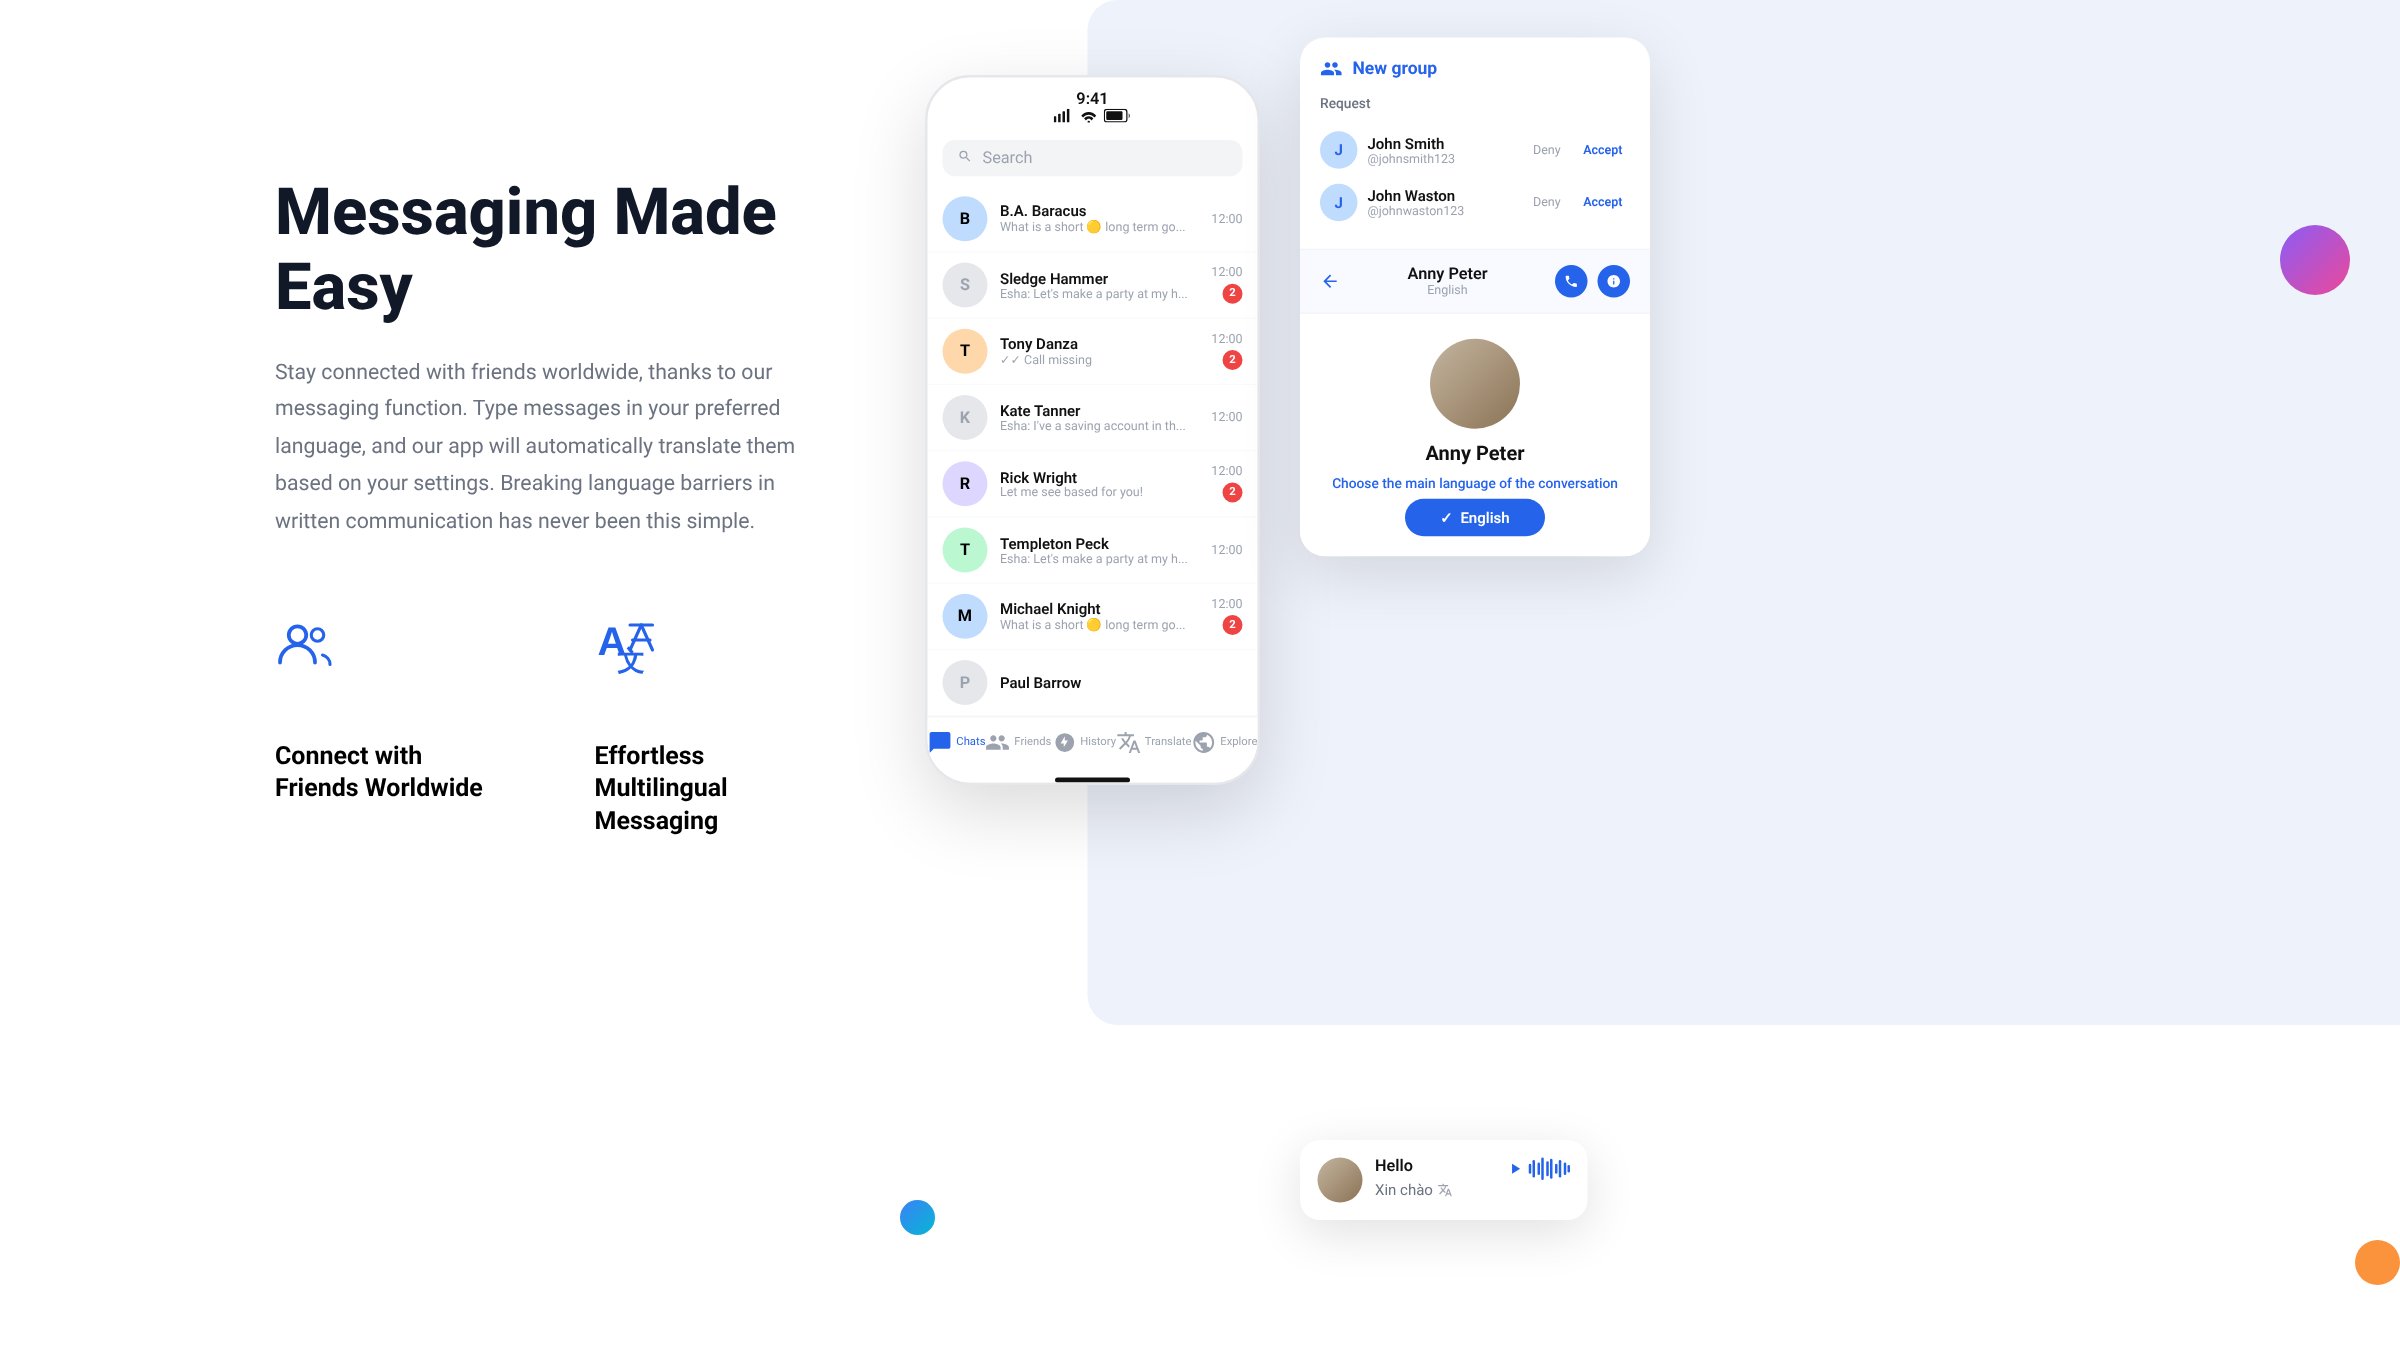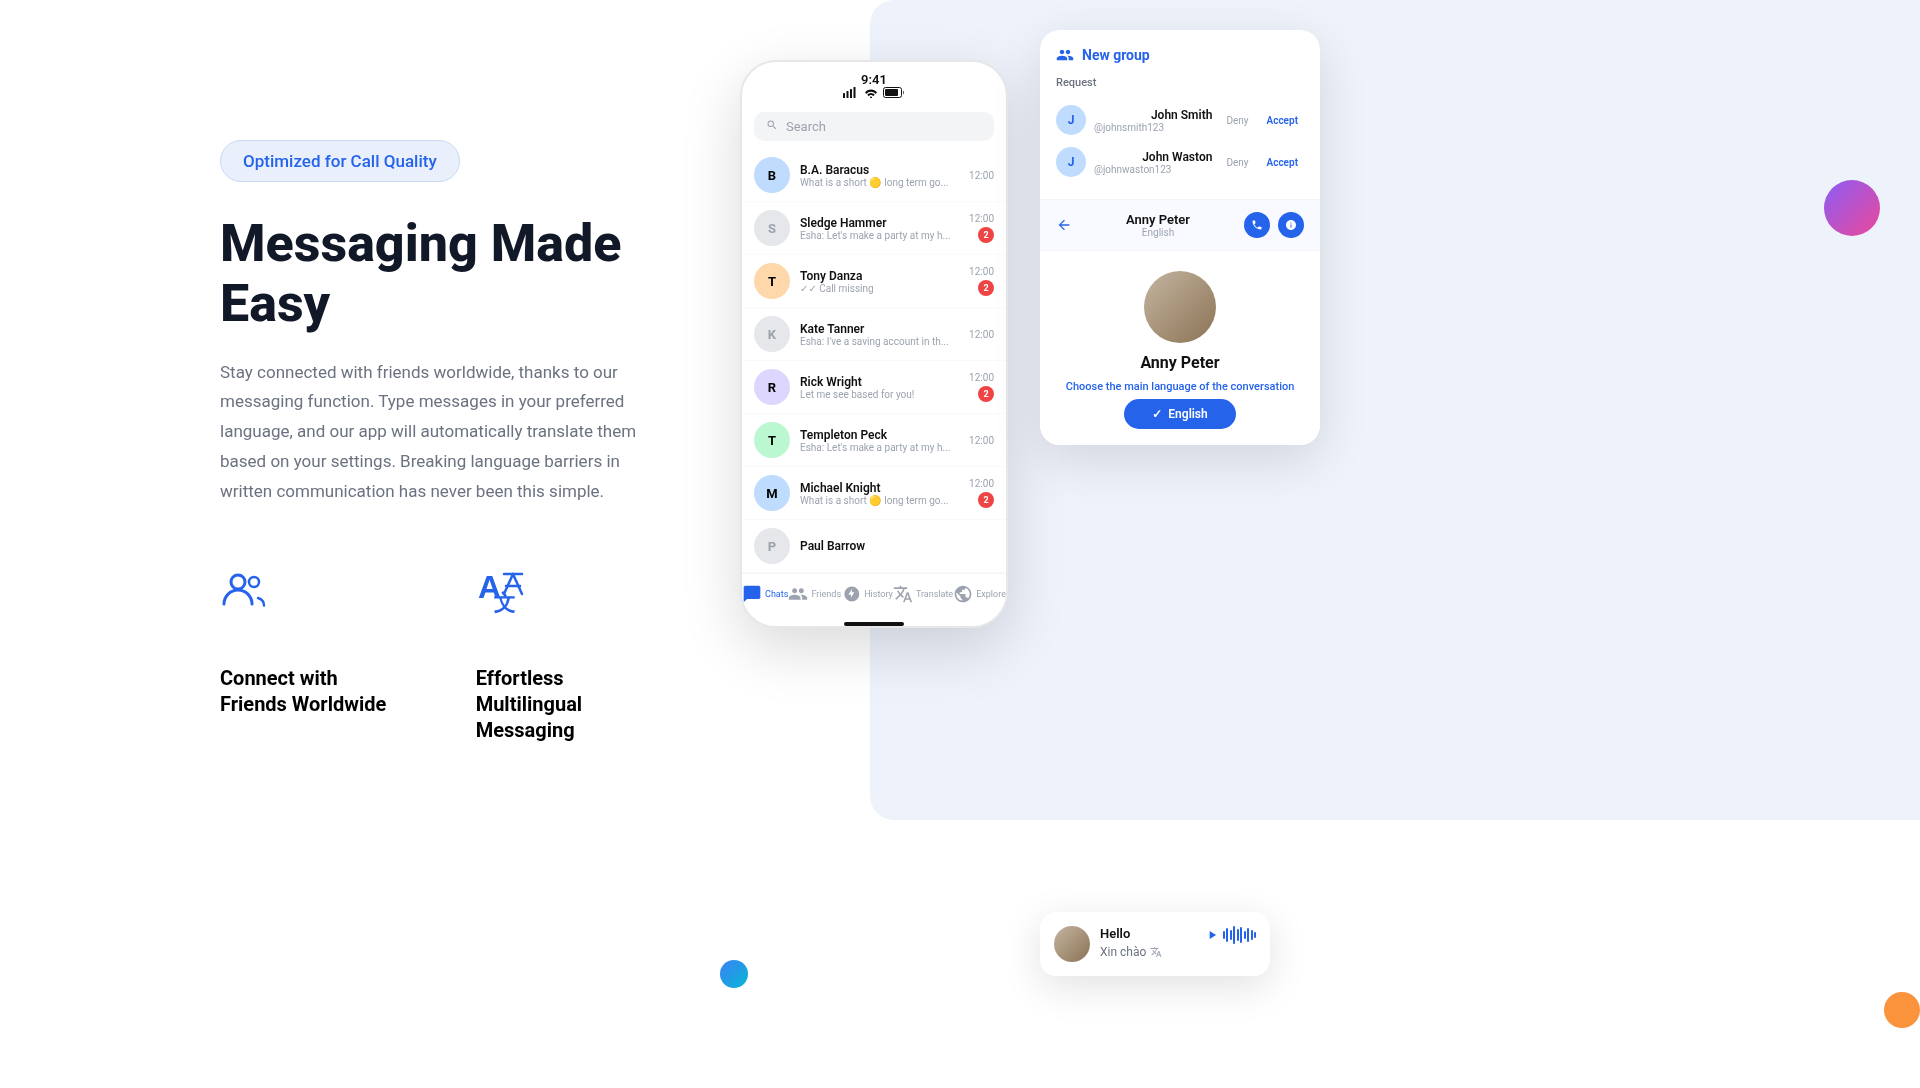--- a/index.html
+++ b/index.html
@@ -309,21 +309,20 @@
     }
 
     .request-info {
       flex: 1;
     }
 
     .request-name {
       font-size: 12px;
       font-weight: 600;
       color: #111;
-      text-align: right;
     }
 
     .request-handle {
       font-size: 10px;
       color: #9ca3af;
     }
 
     .request-actions {
       display: flex;
       gap: 6px;
@@ -540,23 +539,20 @@
     }
 
   </style>
 </head>
 <body>
 
 <div class="main-container">
 
   <div class="left-content">
 
-    <div class="badge">
-      <span>Optimized for Call Quality</span>
-    </div>
 
     <h1 class="headline">Messaging Made Easy</h1>
 
     <p class="description">Stay connected with friends worldwide, thanks to our messaging function. Type messages in your preferred language, and our app will automatically translate them based on your settings. Breaking language barriers in written communication has never been this simple.</p>
 
     <div class="features">
 
       <div class="feature-item">
         <div class="feature-icon">
           <svg viewBox="0 0 48 48" fill="none" xmlns="http://www.w3.org/2000/svg">

